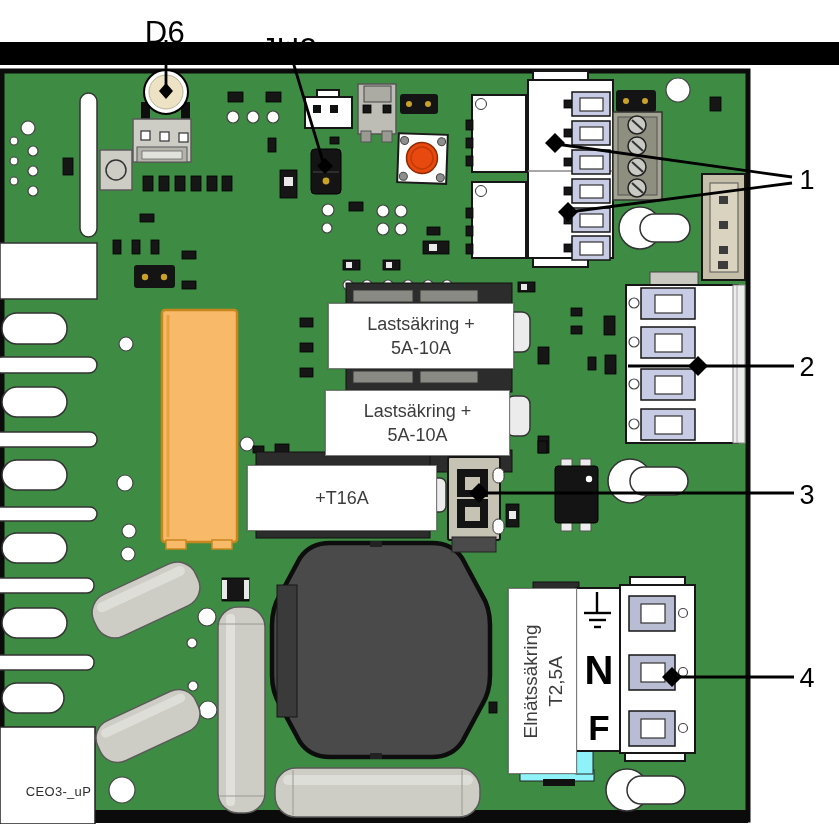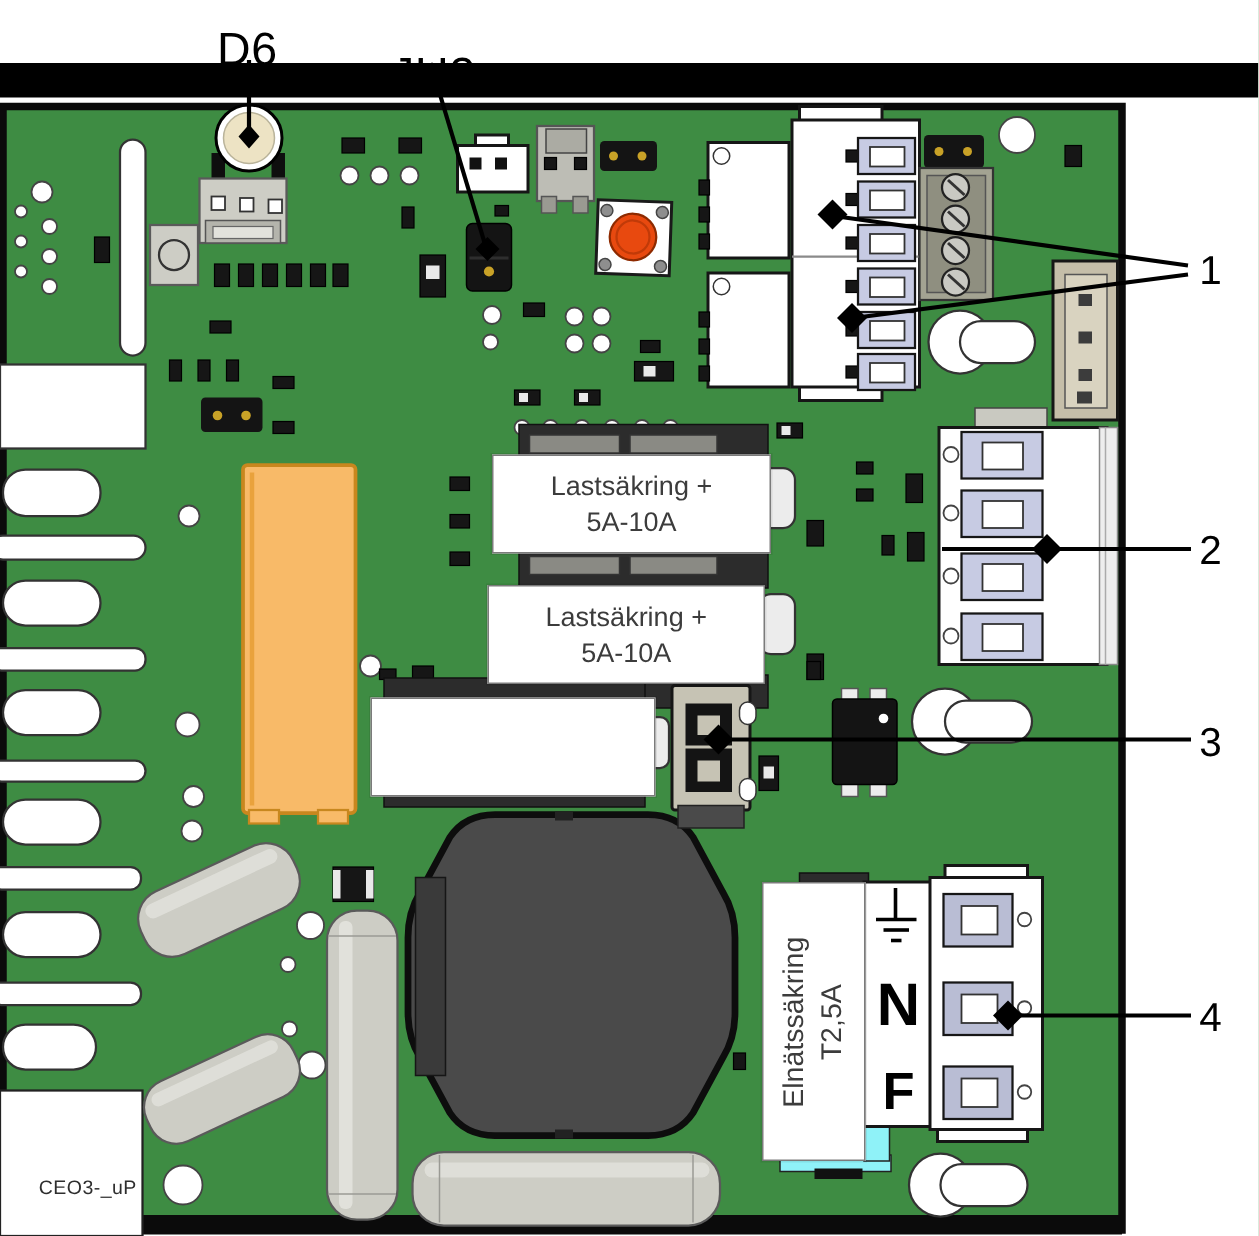--- a/index.html
+++ b/index.html
@@ -435,20 +435,21 @@
 
 <div class="fuse-box" style="left:328px;top:303px;width:184px;height:64px;">
   <div>Lastsäkring +</div>
   <div>5A-10A</div>
 </div>
 <div class="fuse-box" style="left:325px;top:390px;width:183px;height:64px;">
   <div>Lastsäkring +</div>
   <div>5A-10A</div>
 </div>
 <div class="fuse-box" style="left:247px;top:465px;width:188px;height:64px;">
+  <div>+T16A</div>
 </div>
 <div class="fuse-box vert" style="left:508px;top:588px;width:67px;height:184px;">
   <div class="rot">
     <div>Elnätssäkring</div>
     <div>T2,5A</div>
   </div>
 </div>
 
 <div class="nf" style="left:576px;top:648px;font-size:40px;">N</div>
 <div class="nf" style="left:576px;top:708px;font-size:35px;">F</div>

